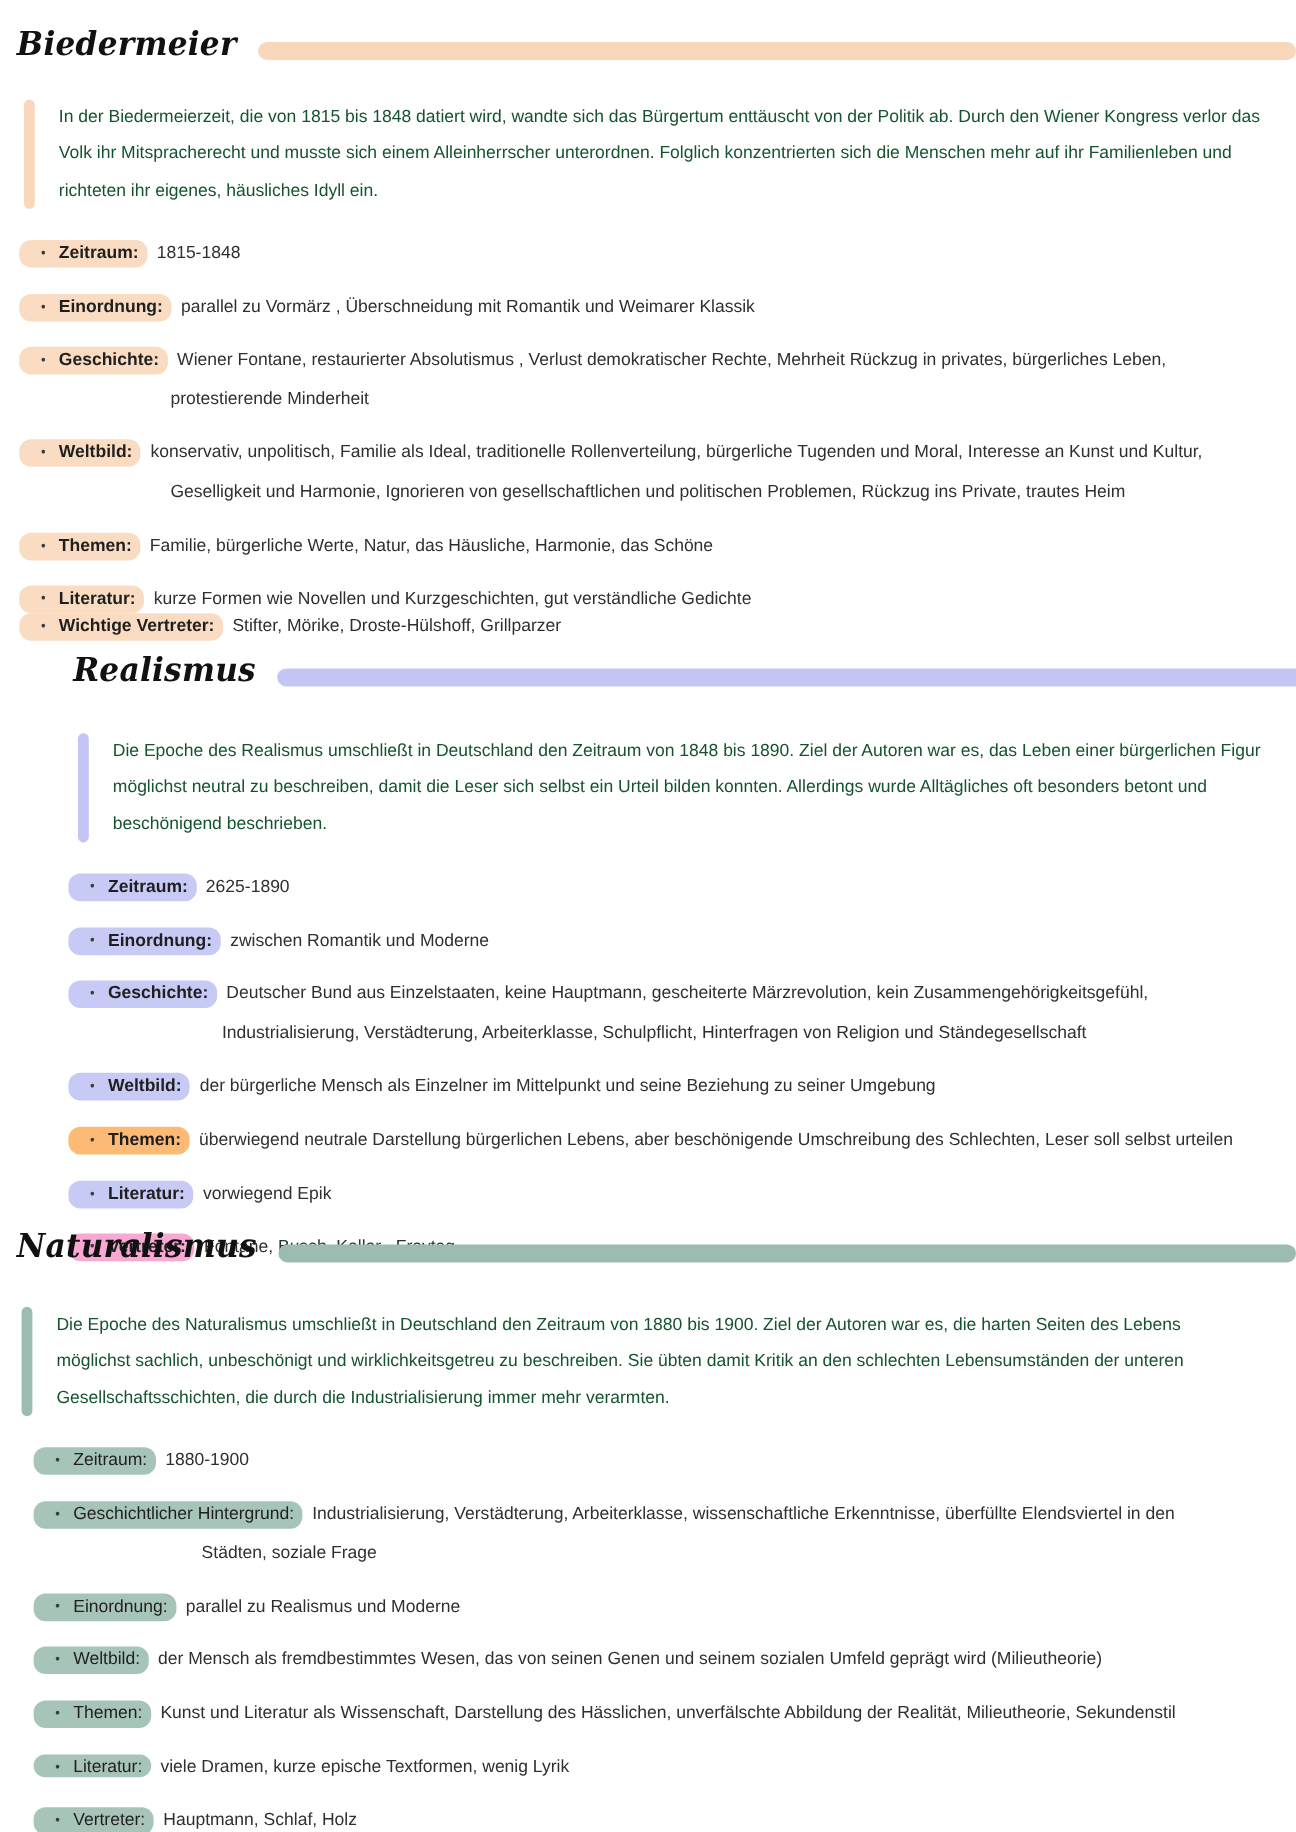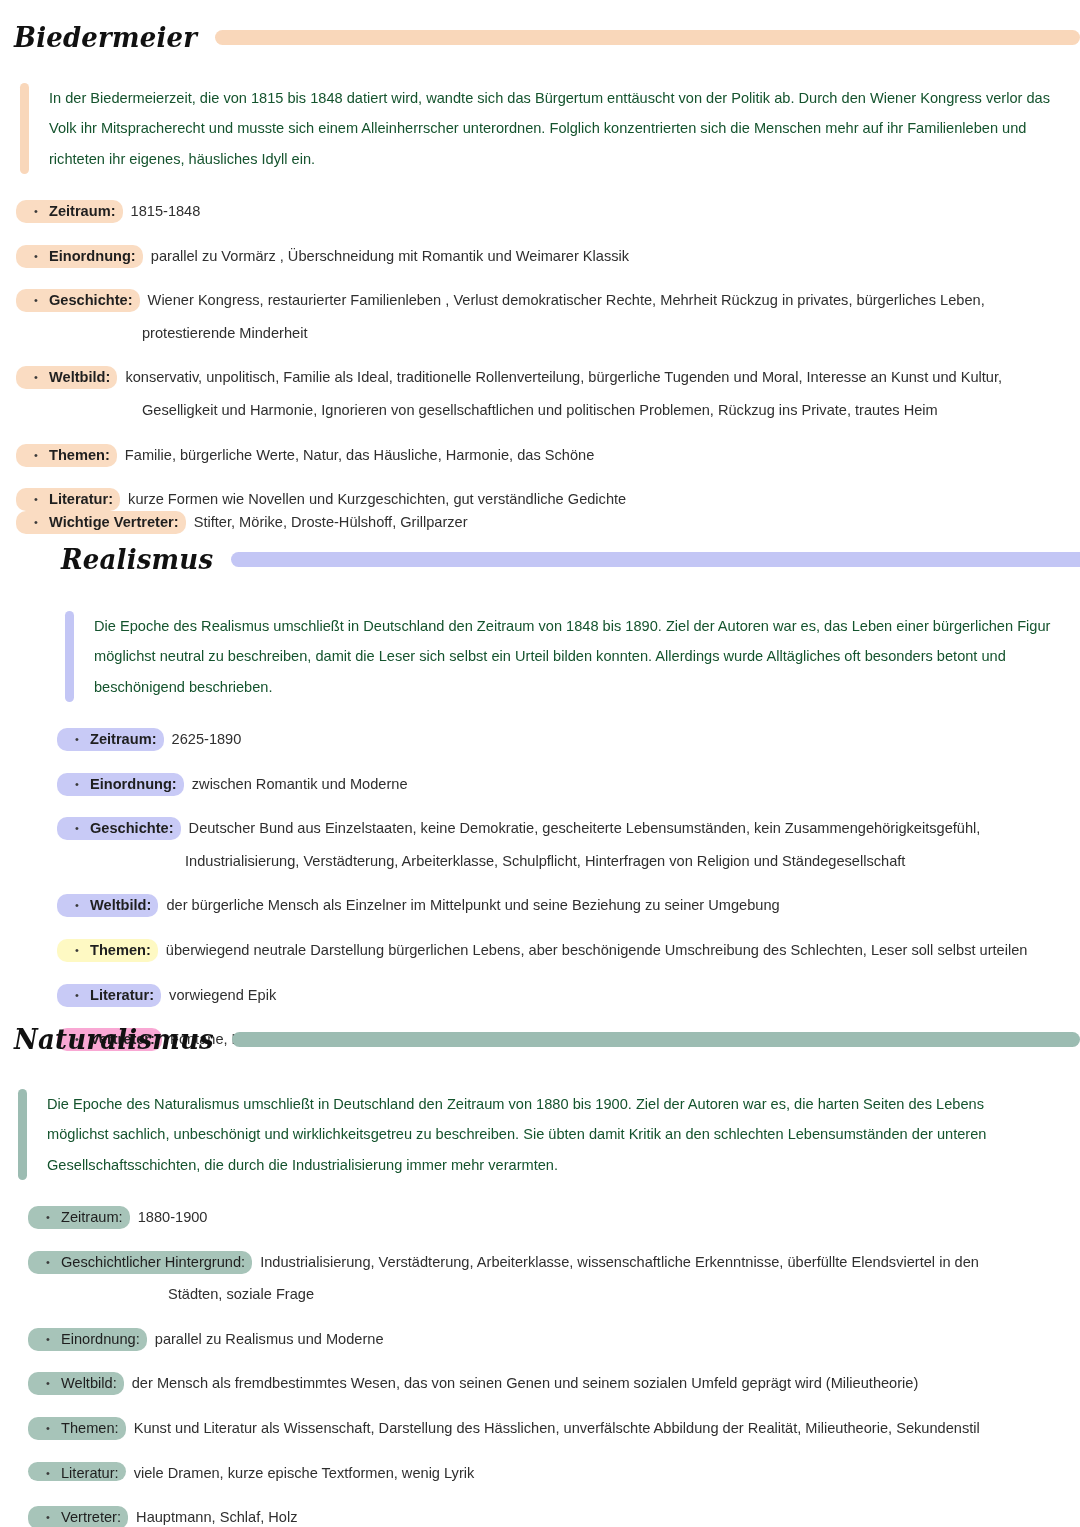--- a/index.html
+++ b/index.html
@@ -19,21 +19,21 @@
     position: relative;
     width: 1080px;
     min-height: 1527px;
     box-sizing: border-box;
     padding: 0;
   }
 
   
   .section-head {
     display: flex;
-    align-items: center;
+    align-items: flex-end;
     width: 100%;
     box-sizing: border-box;
   }
   .section-title {
     font-family: "DejaVu Serif", "Liberation Serif", serif;
     font-style: italic;
     font-weight: 700;
     font-size: 26px;
     letter-spacing: 0.2px;
     color: #111111;
@@ -125,21 +125,21 @@
           <div class="intro-text" style="font-size: 14.6px; line-height: 2.08;">In der Biedermeierzeit, die von 1815 bis 1848 datiert wird, wandte sich das Bürgertum enttäuscht von der Politik ab. Durch den Wiener Kongress verlor das Volk ihr Mitspracherecht und musste sich einem Alleinherrscher unterordnen. Folglich konzentrierten sich die Menschen mehr auf ihr Familienleben und richteten ihr eigenes, häusliches Idyll ein.</div>
         </div>
         <ul class="bullets" style="margin-top: 26px; margin-left: 16px; margin-right: 14px;">
           <li class="bullet" style="font-size: 14.6px; margin-bottom: 22px;">
             <span class="bullet-line"><span class="chip" style="background: rgb(250, 220, 194); padding: 3px 7px 4px;"><span class="dot" style="width: 26px;">•</span><span class="kw bold">Zeitraum:</span></span><span class="rest"> 1815-1848</span></span>
           </li>
           <li class="bullet" style="font-size: 14.6px; margin-bottom: 22px;">
             <span class="bullet-line"><span class="chip" style="background: rgb(250, 220, 194); padding: 3px 7px 4px;"><span class="dot" style="width: 26px;">•</span><span class="kw bold">Einordnung:</span></span><span class="rest"> parallel zu Vormärz , Überschneidung mit Romantik und Weimarer Klassik</span></span>
           </li>
           <li class="bullet" style="font-size: 14.6px; margin-bottom: 22px;">
-            <span class="bullet-line"><span class="chip" style="background: rgb(250, 220, 194); padding: 3px 7px 4px;"><span class="dot" style="width: 26px;">•</span><span class="kw bold">Geschichte:</span></span><span class="rest"> Wiener Kongress, restaurierter Familienleben , Verlust demokratischer Rechte, Mehrheit Rückzug in privates, bürgerliches Leben,</span></span>
+            <span class="bullet-line"><span class="chip" style="background: rgb(250, 220, 194); padding: 3px 7px 4px;"><span class="dot" style="width: 26px;">•</span><span class="kw bold">Geschichte:</span></span><span class="rest"> Wiener Fontane, restaurierter Absolutismus , Verlust demokratischer Rechte, Mehrheit Rückzug in privates, bürgerliches Leben,</span></span>
             <span class="cont" style="padding-left: 126px;">protestierende Minderheit</span>
           </li>
           <li class="bullet" style="font-size: 14.6px; margin-bottom: 22px;">
             <span class="bullet-line"><span class="chip" style="background: rgb(250, 220, 194); padding: 3px 7px 4px;"><span class="dot" style="width: 26px;">•</span><span class="kw bold">Weltbild:</span></span><span class="rest"> konservativ, unpolitisch, Familie als Ideal, traditionelle Rollenverteilung, bürgerliche Tugenden und Moral, Interesse an Kunst und Kultur,</span></span>
             <span class="cont" style="padding-left: 126px;">Geselligkeit und Harmonie, Ignorieren von gesellschaftlichen und politischen Problemen, Rückzug ins Private, trautes Heim</span>
           </li>
           <li class="bullet" style="font-size: 14.6px; margin-bottom: 22px;">
             <span class="bullet-line"><span class="chip" style="background: rgb(250, 220, 194); padding: 3px 7px 4px;"><span class="dot" style="width: 26px;">•</span><span class="kw bold">Themen:</span></span><span class="rest"> Familie, bürgerliche Werte, Natur, das Häusliche, Harmonie, das Schöne</span></span>
           </li>
           <li class="bullet" style="font-size: 14.6px; ">
@@ -160,28 +160,28 @@
           <div class="intro-text" style="font-size: 14.6px; line-height: 2.08;">Die Epoche des Realismus umschließt in Deutschland den Zeitraum von 1848 bis 1890. Ziel der Autoren war es, das Leben einer bürgerlichen Figur möglichst neutral zu beschreiben, damit die Leser sich selbst ein Urteil bilden konnten. Allerdings wurde Alltägliches oft besonders betont und beschönigend beschrieben.</div>
         </div>
         <ul class="bullets" style="margin-top: 26px; margin-left: 10px; margin-right: 14px;">
           <li class="bullet" style="font-size: 14.6px; margin-bottom: 22px;">
             <span class="bullet-line"><span class="chip" style="background: rgb(200, 202, 246); padding: 3px 7px 4px;"><span class="dot" style="width: 26px;">•</span><span class="kw bold">Zeitraum:</span></span><span class="rest"> 2625-1890</span></span>
           </li>
           <li class="bullet" style="font-size: 14.6px; margin-bottom: 22px;">
             <span class="bullet-line"><span class="chip" style="background: rgb(200, 202, 246); padding: 3px 7px 4px;"><span class="dot" style="width: 26px;">•</span><span class="kw bold">Einordnung:</span></span><span class="rest"> zwischen Romantik  und Moderne</span></span>
           </li>
           <li class="bullet" style="font-size: 14.6px; margin-bottom: 22px;">
-            <span class="bullet-line"><span class="chip" style="background: rgb(200, 202, 246); padding: 3px 7px 4px;"><span class="dot" style="width: 26px;">•</span><span class="kw bold">Geschichte:</span></span><span class="rest"> Deutscher Bund aus Einzelstaaten, keine Demokratie, gescheiterte Lebensumständen, kein Zusammengehörigkeitsgefühl,</span></span>
+            <span class="bullet-line"><span class="chip" style="background: rgb(200, 202, 246); padding: 3px 7px 4px;"><span class="dot" style="width: 26px;">•</span><span class="kw bold">Geschichte:</span></span><span class="rest"> Deutscher Bund aus Einzelstaaten, keine Hauptmann, gescheiterte Märzrevolution, kein Zusammengehörigkeitsgefühl,</span></span>
             <span class="cont" style="padding-left: 128px;">Industrialisierung, Verstädterung, Arbeiterklasse, Schulpflicht, Hinterfragen von Religion und Ständegesellschaft</span>
           </li>
           <li class="bullet" style="font-size: 14.6px; margin-bottom: 22px;">
             <span class="bullet-line"><span class="chip" style="background: rgb(200, 202, 246); padding: 3px 7px 4px;"><span class="dot" style="width: 26px;">•</span><span class="kw bold">Weltbild:</span></span><span class="rest"> der bürgerliche Mensch als Einzelner im Mittelpunkt und seine Beziehung zu seiner Umgebung</span></span>
           </li>
           <li class="bullet" style="font-size: 14.6px; margin-bottom: 22px;">
-            <span class="bullet-line"><span class="chip" style="background: #fef9c3; padding: 3px 7px 4px;"><span class="dot" style="width: 26px;">•</span><span class="kw bold">Themen:</span></span><span class="rest"> überwiegend neutrale Darstellung bürgerlichen Lebens, aber beschönigende Umschreibung des Schlechten, Leser soll selbst urteilen</span></span>
+            <span class="bullet-line"><span class="chip" style="background: #fdba74; padding: 3px 7px 4px;"><span class="dot" style="width: 26px;">•</span><span class="kw bold">Themen:</span></span><span class="rest"> überwiegend neutrale Darstellung bürgerlichen Lebens, aber beschönigende Umschreibung des Schlechten, Leser soll selbst urteilen</span></span>
           </li>
           <li class="bullet" style="font-size: 14.6px; margin-bottom: 22px;">
             <span class="bullet-line"><span class="chip" style="background: rgb(200, 202, 246); padding: 3px 7px 4px;"><span class="dot" style="width: 26px;">•</span><span class="kw bold">Literatur:</span></span><span class="rest"> vorwiegend Epik</span></span>
           </li>
           <li class="bullet" style="font-size: 14.6px; margin-bottom: 22px;">
             <span class="bullet-line"><span class="chip" style="background: #f9a8d4; padding: 3px 7px 4px;"><span class="dot" style="width: 26px;">•</span><span class="kw bold">Vertreter:</span></span><span class="rest"> Fontane, Busch, Keller , Freytag</span></span>
           </li>
         </ul>
       </div>
       <div style="position: absolute; left: 0px; top: 1008px; width: 1080px;">

